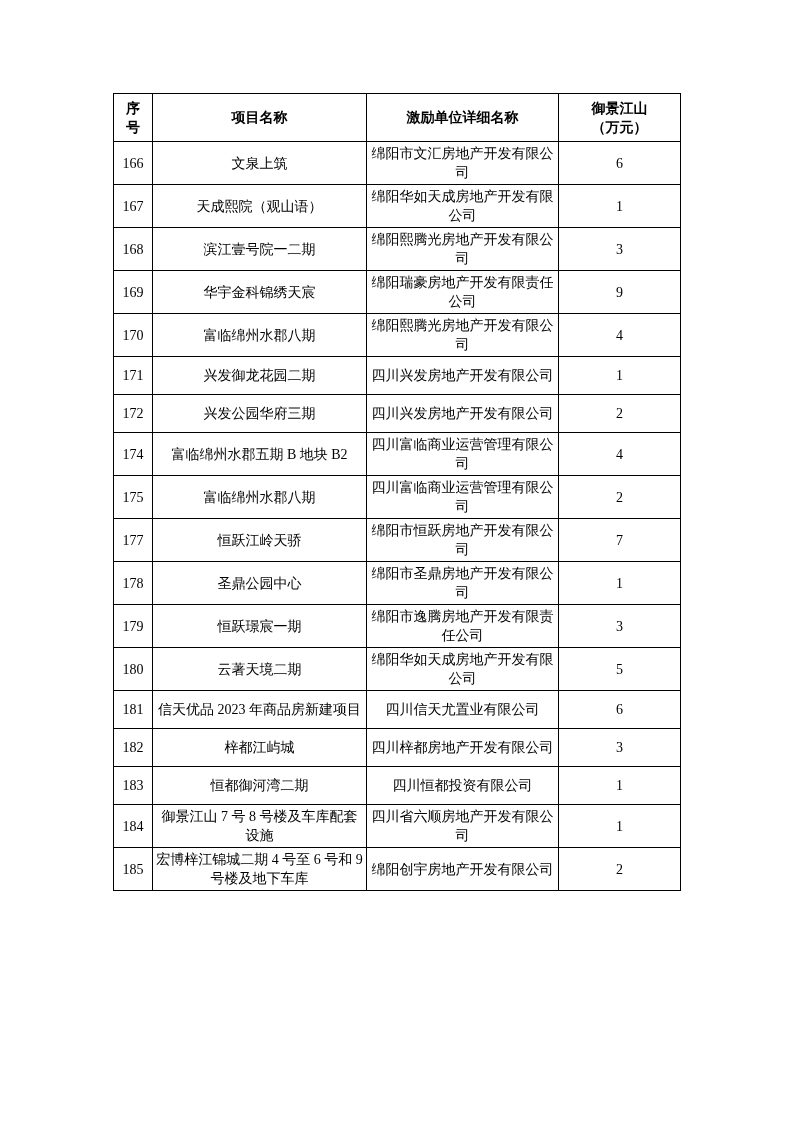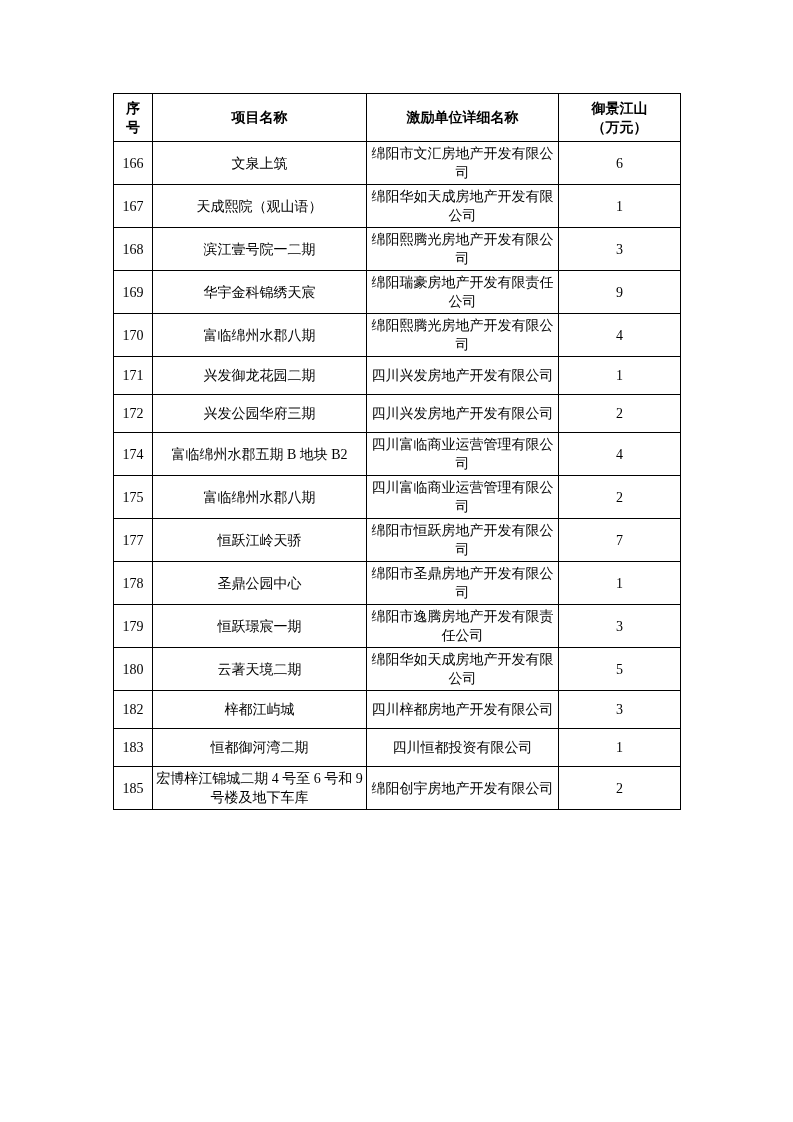--- a/index.html
+++ b/index.html
@@ -163,35 +163,47 @@
     <td>3</td>
   </tr>
 
   <tr>
     <td>180</td>
     <td>云著天境二期</td>
     <td>绵阳华如天成房地产开发有限公司</td>
     <td>5</td>
   </tr>
 
+  <tr>
+    <td>181</td>
+    <td>信天优品 2023 年商品房新建项目</td>
+    <td>四川信天尤置业有限公司</td>
+    <td>6</td>
+  </tr>
 
   <tr>
     <td>182</td>
     <td>梓都江屿城</td>
     <td>四川梓都房地产开发有限公司</td>
     <td>3</td>
   </tr>
 
   <tr>
     <td>183</td>
     <td>恒都御河湾二期</td>
     <td>四川恒都投资有限公司</td>
     <td>1</td>
   </tr>
 
+  <tr>
+    <td>184</td>
+    <td>御景江山 7 号 8 号楼及车库配套设施</td>
+    <td>四川省六顺房地产开发有限公司</td>
+    <td>1</td>
+  </tr>
 
   <tr>
     <td>185</td>
     <td>宏博梓江锦城二期 4 号至 6 号和 9 号楼及地下车库</td>
     <td>绵阳创宇房地产开发有限公司</td>
     <td>2</td>
   </tr>
 
 </tbody>
   </table>

